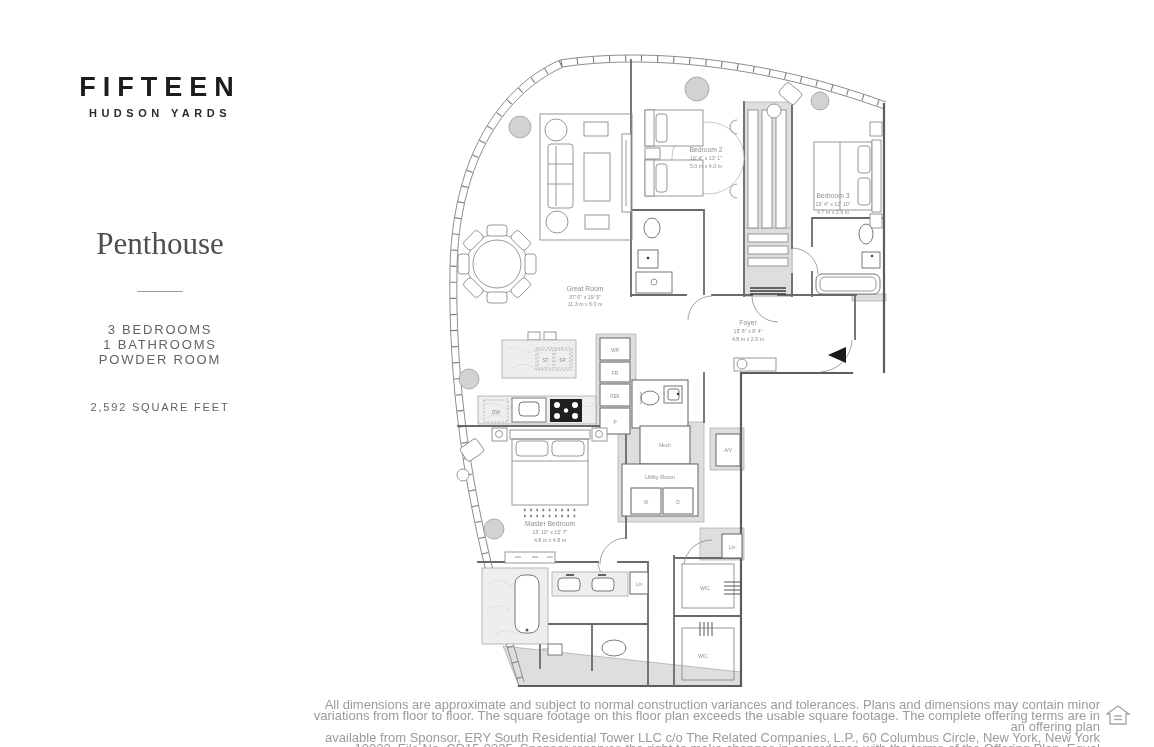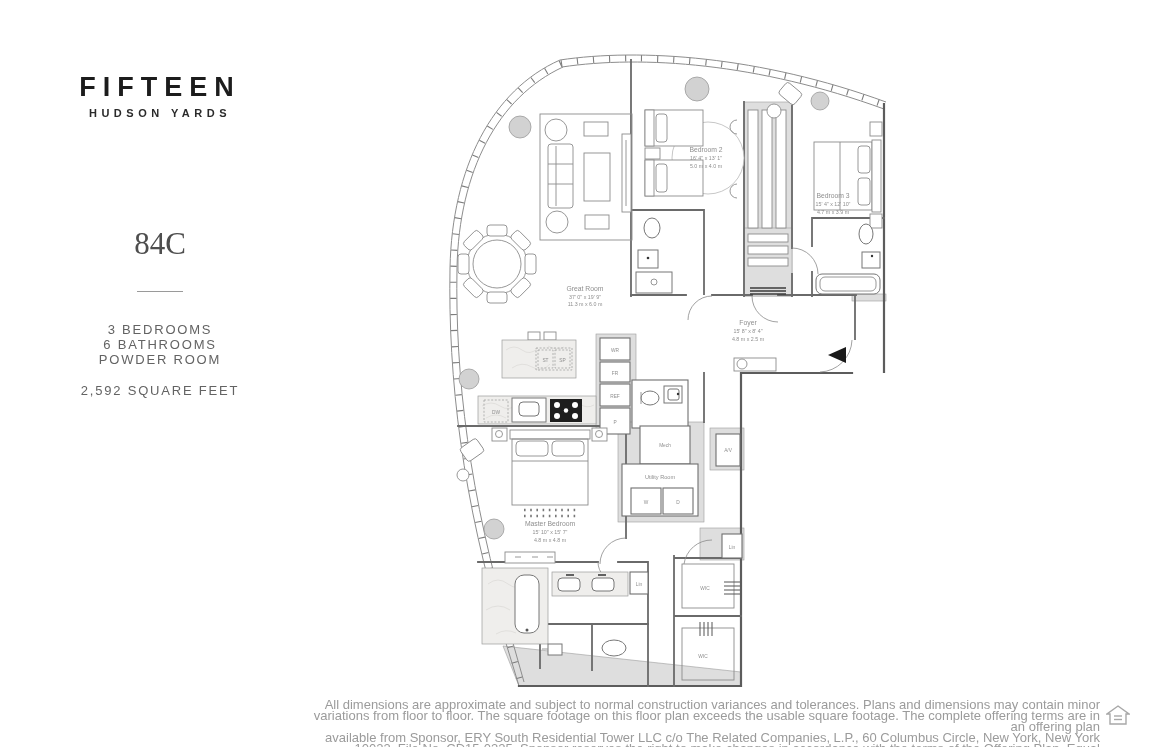--- a/index.html
+++ b/index.html
@@ -8,21 +8,21 @@
   .page { position:relative; width:1154px; height:747px; background:#fff; }
 
   
   .sidebar { position:absolute; left:40px; top:60px; width:240px; text-align:center; color:#4a4a4a; }
   .brand { margin-top:12px; }
   .brand-name { font-size:27px; font-weight:700; letter-spacing:7px; color:#1c1c1c; }
   .brand-sub  { font-size:11px; font-weight:700; letter-spacing:4.5px; color:#2a2a2a; margin-top:4px; }
   .unit-title { margin-top:108px; font-family:"Liberation Serif", serif; font-size:31px; color:#4e4e4e; line-height:34px; }
   .divider { width:46px; height:1px; background:#9a9a9a; margin:30px auto 0 auto; }
   .features { margin-top:30px; font-size:13px; letter-spacing:1.8px; color:#636363; line-height:15px; }
-  .area { margin-top:16px; font-size:13px; letter-spacing:1.8px; color:#636363; line-height:15px; }
+  .area { margin-top:33px; font-size:11px; letter-spacing:1.8px; color:#636363; line-height:15px; }
 
   
   .plan { position:absolute; left:440px; top:48px; width:460px; height:650px; }
   svg text { font-family:"Liberation Sans", sans-serif; fill:#8f8f8f; }
   .rname { font-size:6.8px; }
   .rdim  { font-size:5.3px; }
   .tiny  { font-size:4.8px; }
   .wall  { stroke:#5c5c5c; stroke-width:2.2; fill:none; stroke-linecap:square; }
   .iwall { stroke:#6a6a6a; stroke-width:1.8; fill:none; stroke-linecap:square; }
   .glass { stroke:#8d8d8d; stroke-width:1; fill:none; }
@@ -47,26 +47,26 @@
 <body>
 
 <div class="page">
 
   <div class="sidebar">
     <div class="brand">
       <div class="brand-name">FIFTEEN</div>
       <div class="brand-sub">HUDSON YARDS</div>
     </div>
     <div class="unit-title">
-      <div>84C</div>
+      <div>Penthouse</div>
     </div>
     <div class="divider"></div>
     <div class="features">
       <div>3 BEDROOMS</div>
-      <div>6 BATHROOMS</div>
+      <div>1 BATHROOMS</div>
       <div>POWDER ROOM</div>
     </div>
     <div class="area">
       <div>2,592 SQUARE FEET</div>
     </div>
   </div>
 
   <div class="plan">
   <svg viewBox="440 50 460 650" width="460" height="650">
 

